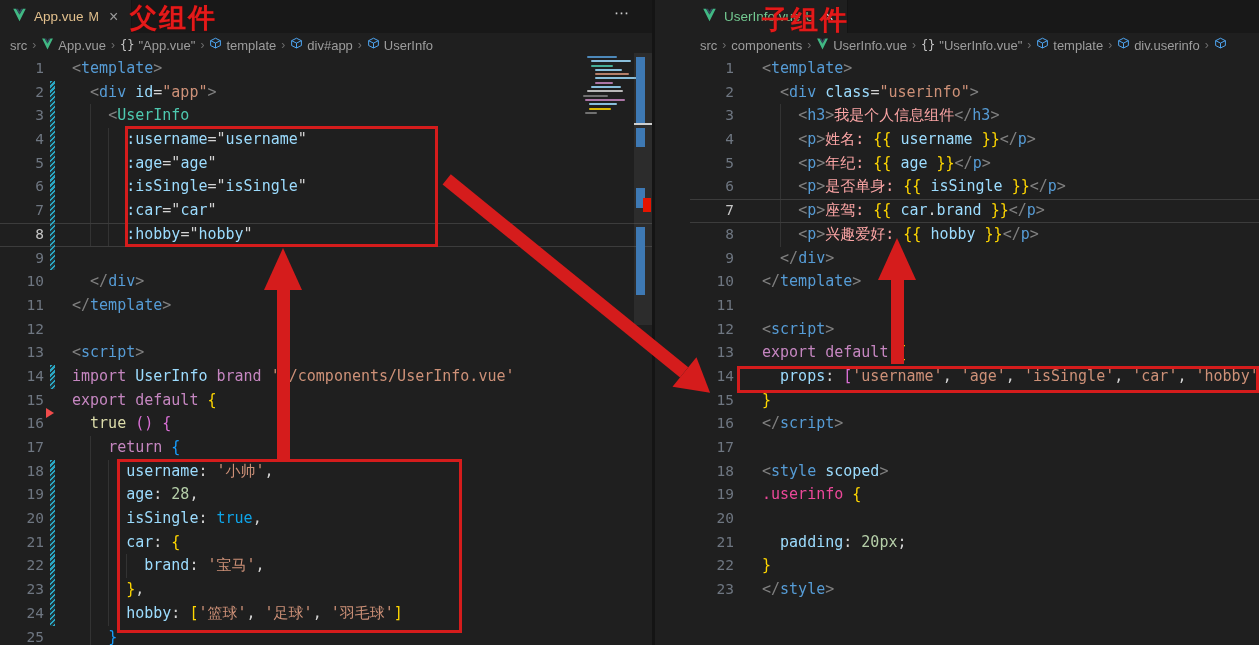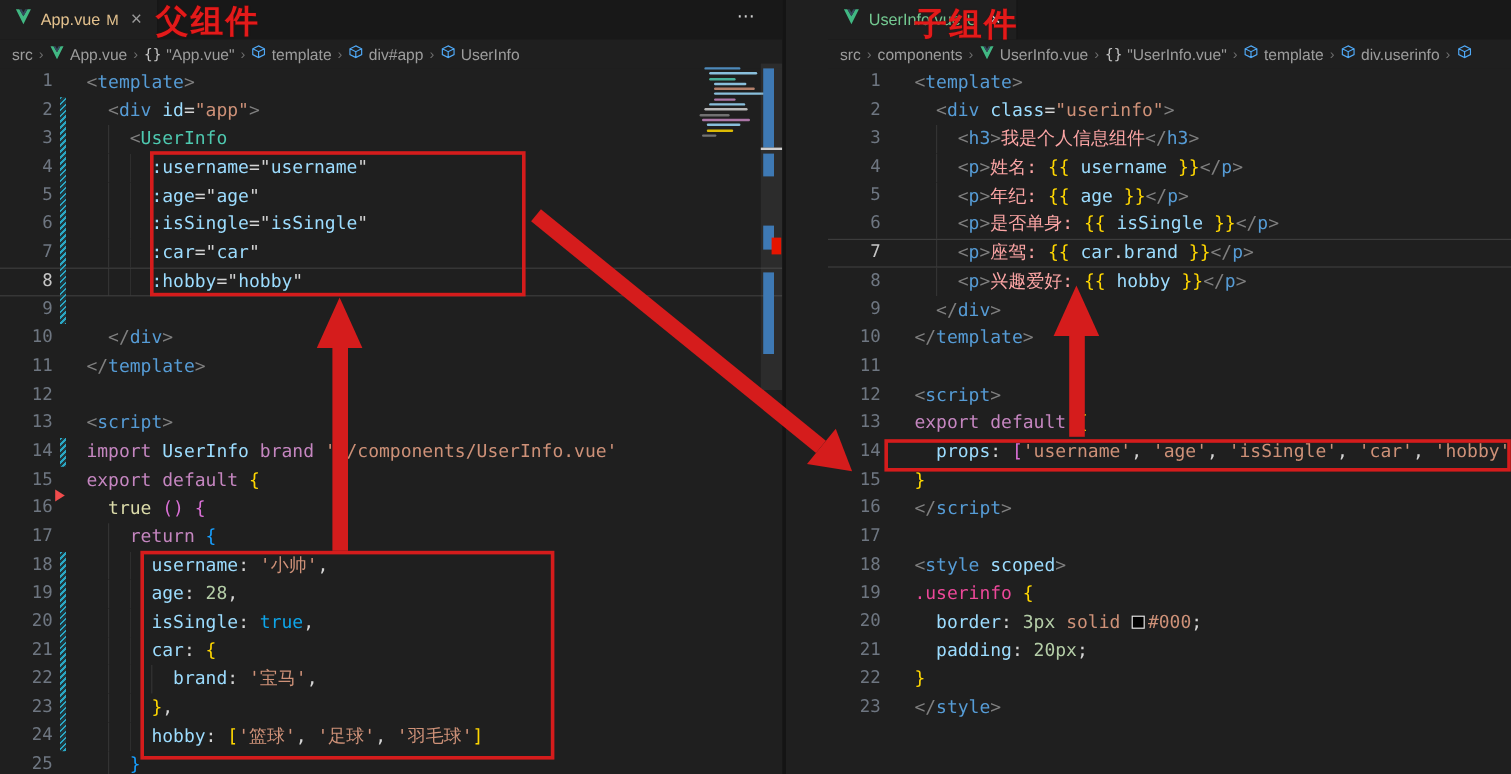--- a/index.html
+++ b/index.html
@@ -273,21 +273,21 @@
       <div class="row"><span class="ln">10</span><span class="lc"><span class="pn">&lt;/</span><span class="tag">template</span><span class="pn">&gt;</span></span></div>
       <div class="row"><span class="ln">11</span><span class="lc"></span></div>
       <div class="row"><span class="ln">12</span><span class="lc"><span class="pn">&lt;</span><span class="tag">script</span><span class="pn">&gt;</span></span></div>
       <div class="row"><span class="ln">13</span><span class="lc"><span class="kw">export</span><span class="tx"> </span><span class="kw">default</span><span class="tx"> </span><span class="b1">{</span></span></div>
       <div class="row"><span class="ln">14</span><span class="lc"><span class="ig">  </span><span class="at">props</span><span class="op">:</span><span class="tx"> </span><span class="b2">[</span><span class="str">'username'</span><span class="op">,</span><span class="tx"> </span><span class="str">'age'</span><span class="op">,</span><span class="tx"> </span><span class="str">'isSingle'</span><span class="op">,</span><span class="tx"> </span><span class="str">'car'</span><span class="op">,</span><span class="tx"> </span><span class="str">'hobby'</span><span class="b2">]</span></span></div>
       <div class="row"><span class="ln">15</span><span class="lc"><span class="b1">}</span></span></div>
       <div class="row"><span class="ln">16</span><span class="lc"><span class="pn">&lt;/</span><span class="tag">script</span><span class="pn">&gt;</span></span></div>
       <div class="row"><span class="ln">17</span><span class="lc"></span></div>
       <div class="row"><span class="ln">18</span><span class="lc"><span class="pn">&lt;</span><span class="tag">style</span><span class="tx"> </span><span class="at">scoped</span><span class="pn">&gt;</span></span></div>
       <div class="row"><span class="ln">19</span><span class="lc"><span class="sel">.userinfo</span><span class="tx"> </span><span class="b1">{</span></span></div>
-      <div class="row"><span class="ln">20</span><span class="lc"><span class="ig">  </span><span class="at">border</span><span class="op">:</span><span class="tx"> </span><span class="num">3px</span><span class="tx"> </span><span class="str">solid</span><span class="tx"> </span><span class="swatch"></span><span class="str">#000</span><span class="op">;</span></span></div>
+      <div class="row"><span class="ln">20</span></div>
       <div class="row"><span class="ln">21</span><span class="lc"><span class="ig">  </span><span class="at">padding</span><span class="op">:</span><span class="tx"> </span><span class="num">20px</span><span class="op">;</span></span></div>
       <div class="row"><span class="ln">22</span><span class="lc"><span class="b1">}</span></span></div>
       <div class="row"><span class="ln">23</span><span class="lc"><span class="pn">&lt;/</span><span class="tag">style</span><span class="pn">&gt;</span></span></div>
     </div>
 </div>
 
 <div id="divider"></div>
 
 <div id="anno">
   <div class="anno-label" style="left:130px;top:0px">父组件</div>

